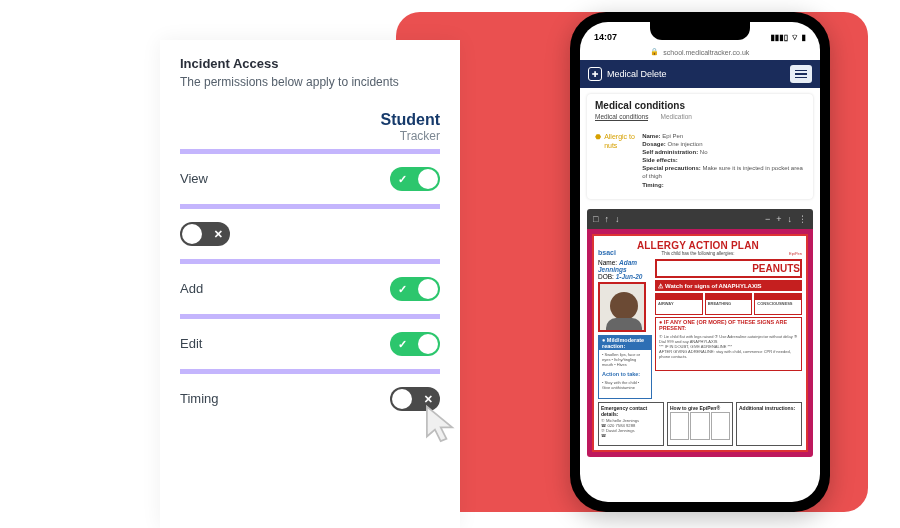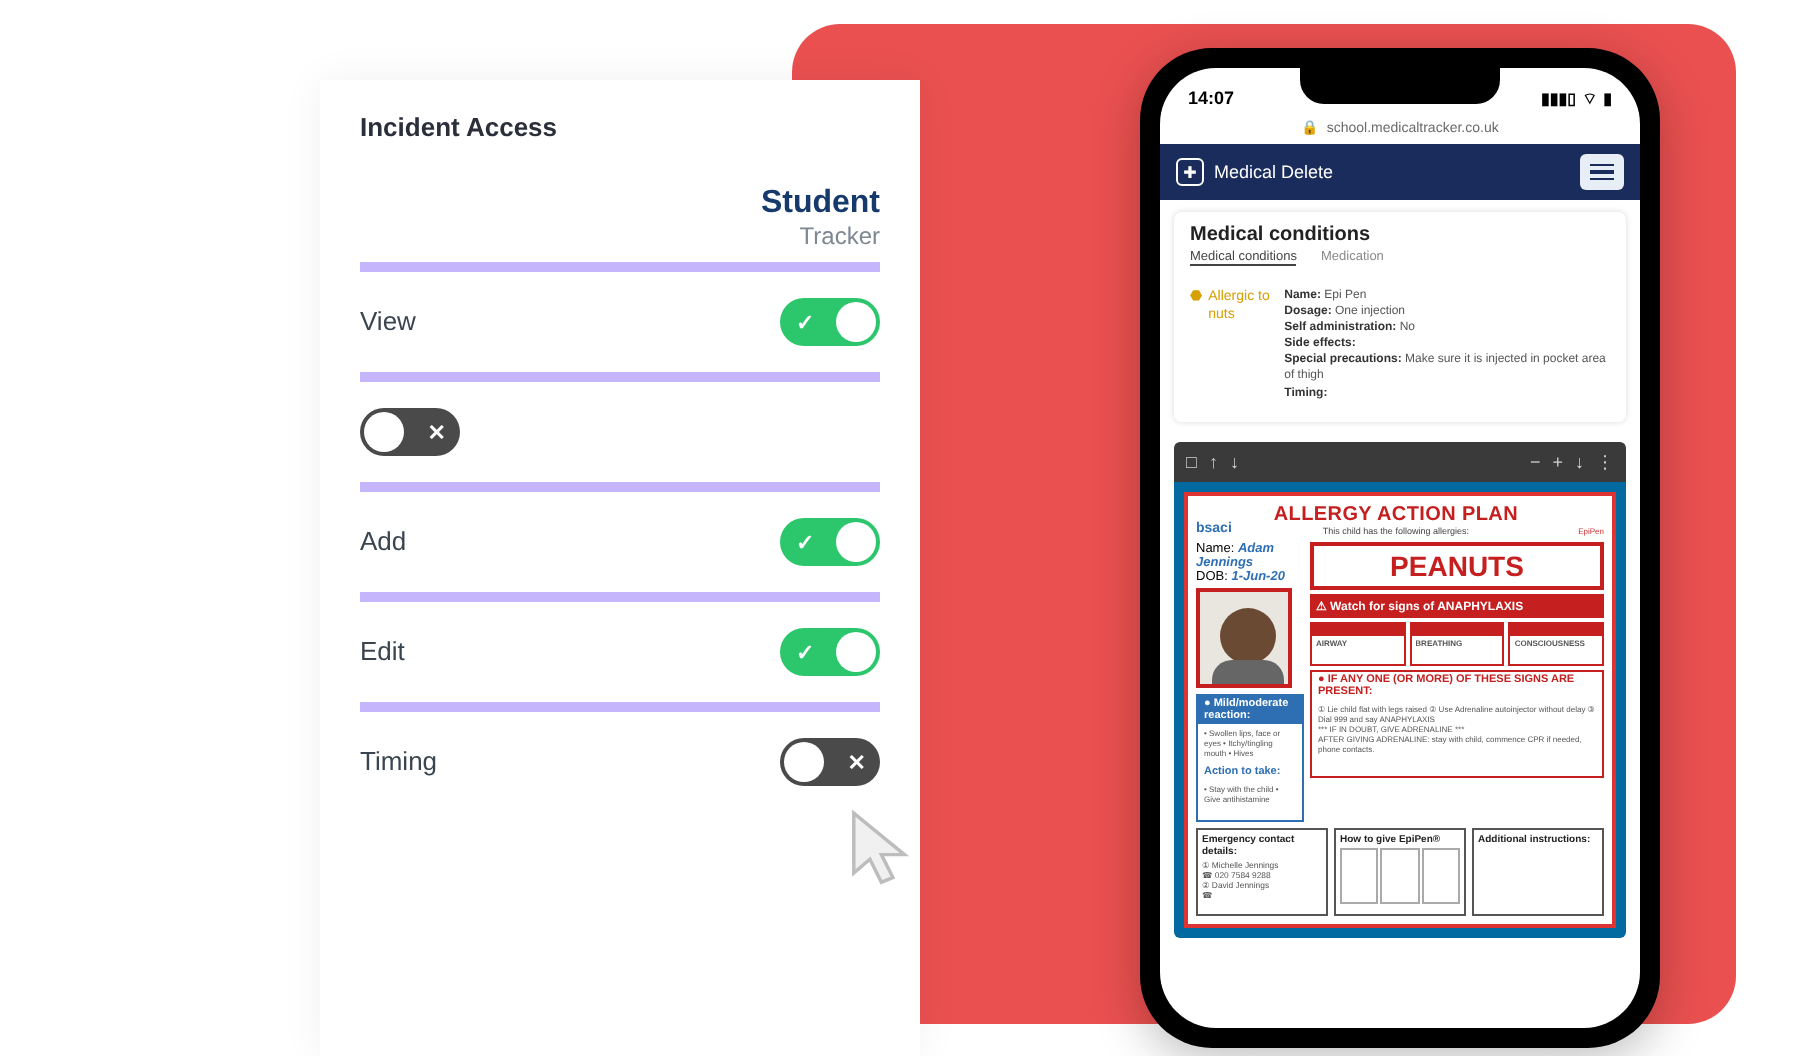--- a/index.html
+++ b/index.html
@@ -53,21 +53,21 @@
 
   .cursor {
     position: absolute;
     top: 402px; left: 420px;
     width: 46px; height: 46px;
   }
 
   
   .phone {
     position: absolute;
-    top: 24px; right: 70px;
+    top: 12px; right: 70px;
     width: 260px; height: 500px;
     background: #000;
     border-radius: 36px;
     padding: 10px;
     box-shadow: 0 6px 24px rgba(0,0,0,.25);
   }
   .phone-inner {
     width: 100%; height: 100%;
     background: #fff;
     border-radius: 28px;
@@ -105,36 +105,36 @@
   .tabs .active { color:#444; border-bottom:1px solid #444;}
 
   .med-body { display:flex; gap:6px; padding: 6px 8px 10px 8px; font-size:6px; color:#555; line-height:1.35;}
   .med-left { width: 46px; }
   .med-left .badge { color:#d6a000; font-size:7px; display:flex; gap:3px;}
   .med-right div span.k { font-weight:700; color:#333; }
 
   .pdf-toolbar { height:20px; margin: 4px 7px 0 7px; background:#3a3a3a; border-radius:3px 3px 0 0; display:flex; align-items:center; justify-content:space-between; padding:0 6px; color:#cfcfcf; font-size:9px;}
   .pdf-toolbar .grp { display:flex; gap:6px; }
 
-  .pdf-page { margin: 0 7px 7px 7px; background:#0369a1; padding:5px; border-radius:0 0 3px 3px; }
+  .pdf-page { margin: 0 7px 7px 7px; background:#be185d; padding:5px; border-radius:0 0 3px 3px; }
   .plan { background:#fff; border:2px solid #d33; padding:4px; }
   .plan-top { display:flex; justify-content:space-between; align-items:flex-end;}
   .bsaci { display:flex; align-items:center; gap:2px; }
   .bsaci .blogo{ font-size:7px; color:#2e6fb4; font-weight:800;}
   .plan-title { font-size:10px; font-weight:900; color:#c51f1f; letter-spacing:.2px;}
   .plan-sub { font-size:4.5px; color:#444; text-align:center; }
   .plan-grid { display:flex; gap:3px; margin-top:3px; }
   .pg-left { width:54px; }
   .pg-right{ flex:1; display:flex; flex-direction:column; gap:2px;}
   .name-line { font-size:6.5px; }
   .name-val  { color:#2e6fb4; font-weight:700; font-style:italic;}
   .avatar { width:48px; height:50px; border:2px solid #c51f1f; background:#e9e6df; margin-top:2px; position:relative; overflow:hidden;}
   .avatar .face{ position:absolute; top:8px; left:10px; width:28px; height:28px; background:#6b4a34; border-radius:50%;}
   .avatar .body{ position:absolute; bottom:-6px; left:6px; width:36px; height:18px; background:#666; border-radius:10px 10px 0 0;}
-  .peanuts { border:2px solid #c51f1f; padding:2px 0; text-align:center; font-size:14px; font-weight:900; color:#c51f1f;}
+  .peanuts { border:2px solid #c51f1f; padding:2px 0; text-align:right; font-size:10px; font-weight:900; color:#c51f1f;}
   .anap { background:#c51f1f; color:#fff; font-size:6px; font-weight:800; padding:2px 3px;}
   .cols3 { display:flex; gap:2px; }
   .cols3 > div{ flex:1; border:1px solid #c51f1f; height:22px; position:relative;}
   .cols3 .hd{ background:#c51f1f; height:6px;}
   .cols3 .ic{ position:absolute; top:7px; left:2px; right:2px; bottom:1px; font-size:4px; color:#555; overflow:hidden;}
   .mild { border:1.5px solid #2e6fb4; }
   .mild .bar{ background:#2e6fb4; color:#fff; font-size:5.5px; padding:1px 3px; font-weight:700;}
   .mild .body{ font-size:4px; color:#555; padding:2px 3px; height:20px; overflow:hidden;}
   .redbox { border:1.5px solid #c51f1f;}
   .redbox .bar{ color:#c51f1f; font-size:5.5px; padding:1px 3px; font-weight:800;}
@@ -144,20 +144,21 @@
   .bx .tt{ font-weight:800; font-size:5px; color:#222; margin-bottom:1px;}
 </style>
 </head>
 <body>
 
 <div class="stage">
   <div class="red-bg"></div>
 
   <div class="panel">
     <div class="panel-title">Incident Access</div>
+    <div class="panel-sub">The permissions below apply to incidents</div>
     <div class="col-head">
       <div class="h1">Student</div>
       <div class="h2">Tracker</div>
     </div>
 
     <div class="row">
       <div class="label">View</div>
       <div class="toggle on">
         <span class="glyph">✓</span>
         <span class="knob"></span>

